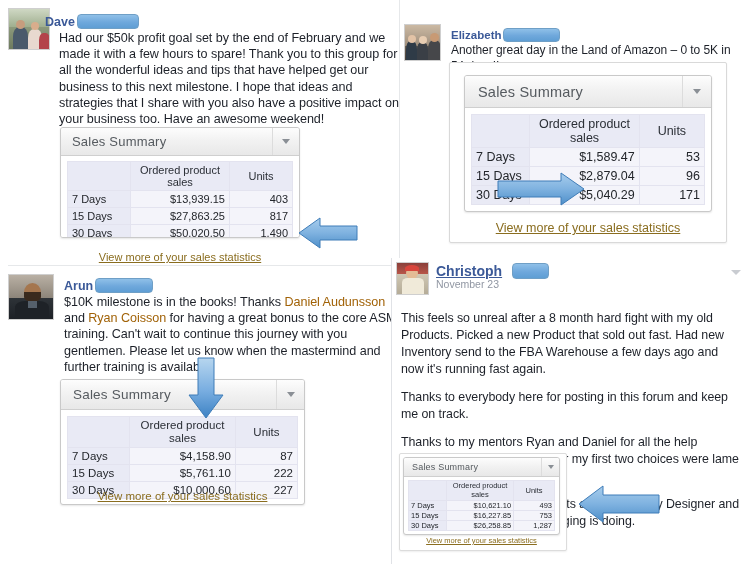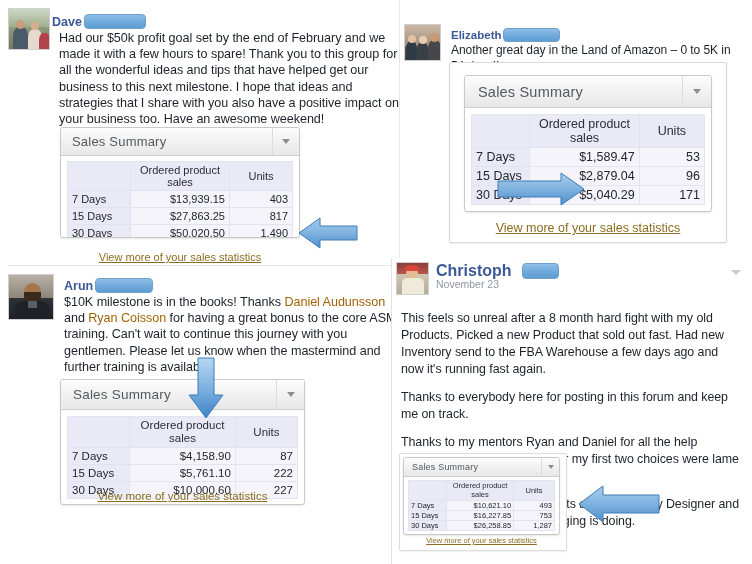--- a/index.html
+++ b/index.html
@@ -144,21 +144,21 @@
     <div class="avatar" style="left:0; top:2px; width:42px; height:42px;">
       <div class="sky" style="background:linear-gradient(180deg,#cfd8c4,#9fae8e);"></div>
       <div class="grnd" style="background:linear-gradient(180deg,#8d9a7c,#6d7a5e);"></div>
       <div class="p1" style="left:4px; top:18px; width:15px; height:24px; background:#4a5a6b;"></div>
       <div class="head" style="left:7px; top:11px; width:9px; height:9px; background:#c79d7e;"></div>
       <div class="p2" style="left:19px; top:20px; width:14px; height:22px; background:#e8d9cf;"></div>
       <div class="head" style="left:22px; top:13px; width:8px; height:8px; background:#d8ad8c;"></div>
       <div class="p3" style="left:30px; top:24px; width:11px; height:18px; background:#b3434a;"></div>
     </div>
 
-    <div class="author-line" style="left:44px; top:6px;">
+    <div class="author-line" style="left:37px; top:6px;">
       <span class="author-name">Dave</span><span class="redact" style="width:62px;height:15px;"></span>
     </div>
 
     <div class="body-text" style="left:51px; top:24px; width:341px;">Had our $50k profit goal set by the end of February and we made it with a few hours to spare! Thank you to this group for all the wonderful ideas and tips that have helped get our business to this next milestone. I hope that ideas and strategies that I share with you also have a positive impact on your business too. Have an awesome weekend!</div>
   </div>
 
   <div class="ss" style="left:60px; top:127px; width:240px; height:111px;">
     <div class="ss-head" style="height:28px; padding-left:11px;">
       <span class="ss-title" style="font-size:13px;">Sales Summary</span>
       <span class="ss-caret" style="width:27px;">
@@ -373,21 +373,21 @@
 
     <div class="avatar" style="left:4px; top:4px; width:33px; height:33px;">
       <div class="sky" style="background:linear-gradient(180deg,#8a3f3a,#b8564a); height:34%;"></div>
       <div class="grnd" style="background:linear-gradient(180deg,#cfc7b4,#b5ac97); height:66%;"></div>
       <div class="head" style="left:9px; top:4px; width:12px; height:12px; background:#e3bb95;"></div>
       <div style="position:absolute; left:8px; top:2px; width:14px; height:6px; background:#d8453c; border-radius:50% 50% 0 0;"></div>
       <div class="p1" style="left:5px; top:15px; width:22px; height:18px; background:#f0ead9; border-radius:25% 25% 0 0;"></div>
     </div>
 
     <div class="author-line" style="left:44px; top:3px;">
-      <span class="author-name" style="font-size:16px;">Christoph</span><span class="redact" style="width:37px;height:16px; margin-left:10px;"></span>
+      <span class="author-name" style="font-size:14px;text-decoration:underline;">Christoph</span><span class="redact" style="width:37px;height:16px; margin-left:10px;"></span>
     </div>
     <div class="post-date" style="left:44px; top:20px;">November 23</div>
 
     <span class="chev-down" style="right:11px; top:12px;"></span>
 
     <div class="body-text" style="left:9px; top:44px; width:340px; font-size:12.4px; line-height:17px;">
       <p class="para">This feels so unreal after a 8 month hard fight with my old Products. Picked a new Product that sold out fast. Had new Inventory send to the FBA Warehouse a few days ago and now it's running fast again.</p>
       <p class="para">Thanks to everybody here for posting in this forum and keep me on track.</p>
       <p class="para">Thanks to my mentors Ryan and Daniel for all the help choosing my new product after my first two choices were lame ducks.</p>
       <p class="para">Now on and ordering more units and contact my Designer and Printer on how the new packaging is doing.</p>

